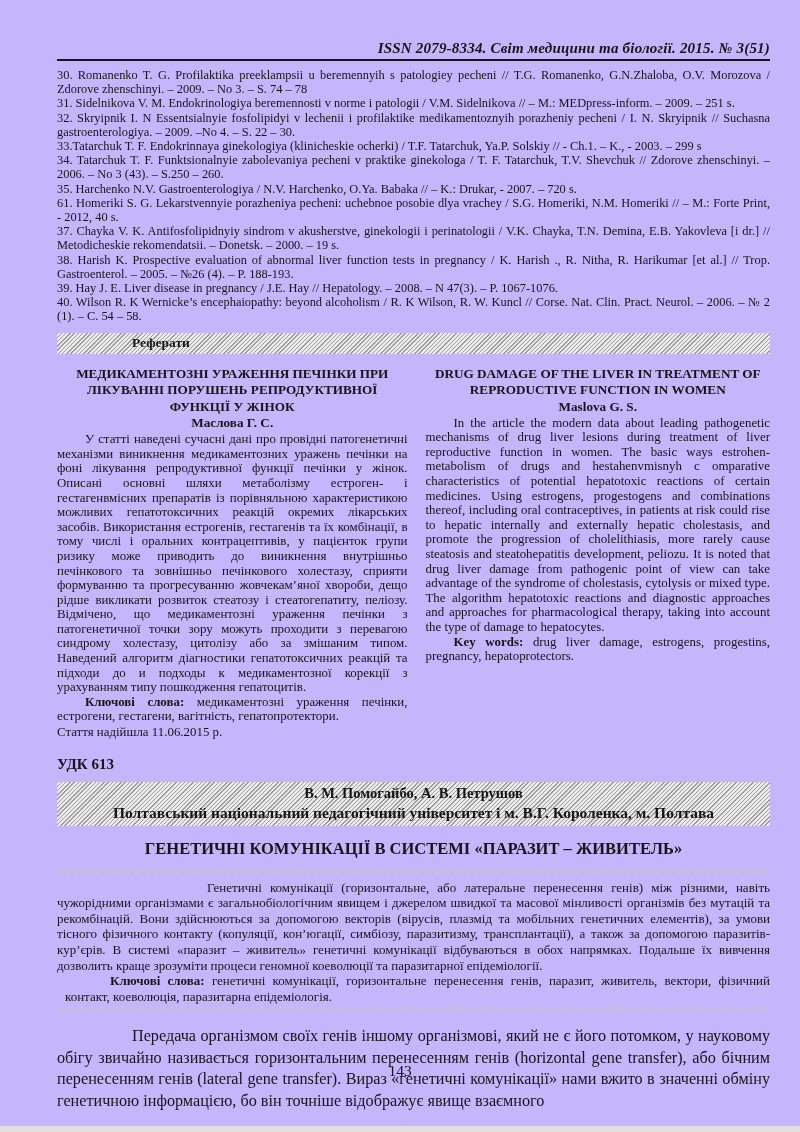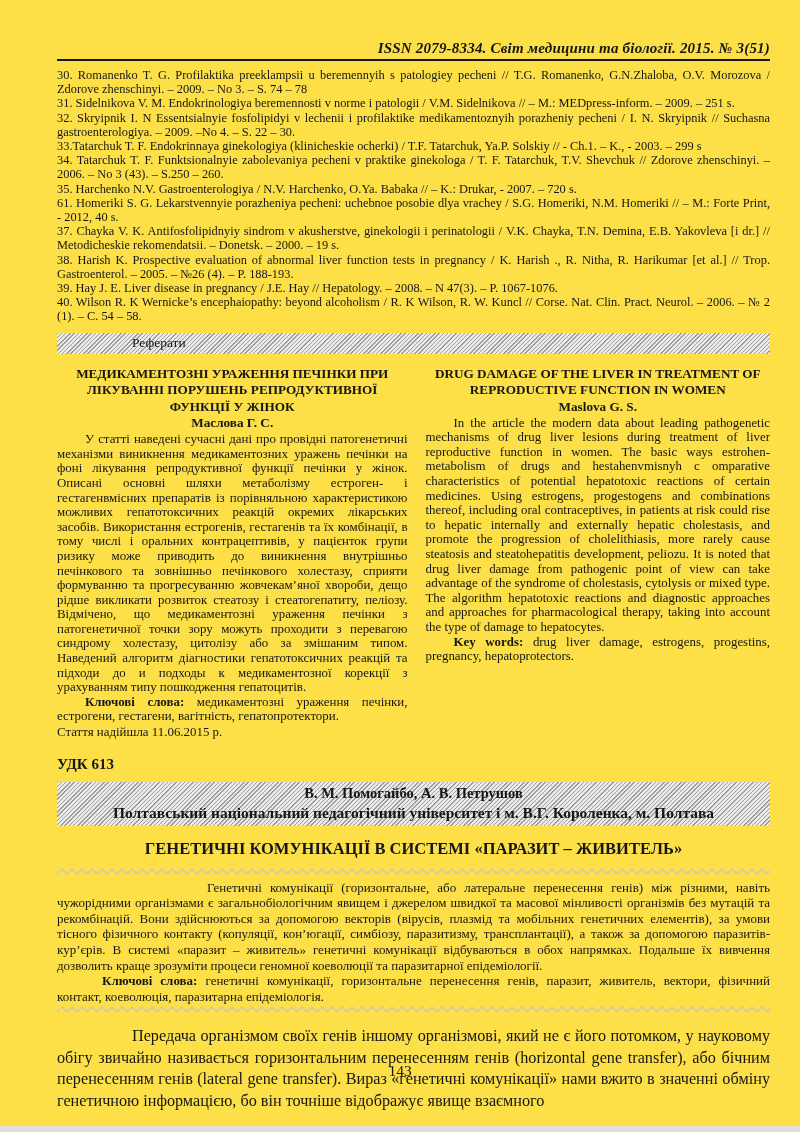--- a/index.html
+++ b/index.html
@@ -6,21 +6,21 @@
   html, body { background: #ffffff; }
   body {
     width: 800px; height: 1132px;
     font-family: "Liberation Serif", "DejaVu Serif", serif;
     color: #161616;
   }
   .page {
     position: relative;
     width: 800px; height: 1132px;
     overflow: hidden;
-    background: #fde047;
+    background: #c4b5fd;
     padding: 40px 30px 0 57px;
   }
   .header-text {
     font-size: 15px; font-weight: bold; font-style: italic;
     text-align: right; letter-spacing: 0.2px;
   }
   .header-rule {
     border: none; border-top: 2px solid #161616; margin-top: 2px;
   }
   .references {
@@ -29,21 +29,21 @@
     text-align: justify;
   }
   .references p { margin: 0; }
   .hatch-bar {
     background: repeating-linear-gradient(135deg, #9e9e9e 0px, #9e9e9e 1px, #eaeaea 1px, #eaeaea 3px);
   }
   .referaty-bar {
     margin-top: 9px; height: 21px;
     display: flex; align-items: center;
     padding-left: 75px;
-    font-weight: normal; font-size: 13.5px;
+    font-weight: bold; font-size: 13.5px;
   }
   .columns {
     margin-top: 12px;
     display: flex; gap: 18px;
   }
   .col { width: 351px; font-size: 12.9px; line-height: 14.6px; }
   .col.right { width: 345px; }
   .col-title {
     font-weight: bold; text-align: center;
     font-size: 13.2px; line-height: 16.5px;
@@ -64,21 +64,21 @@
   }
   .zigzag { display: block; margin-top: 9px; }
   .zigzag2 { margin-top: 2px; }
   .article-abstract {
     margin-top: 4px;
     font-size: 13px; line-height: 15.6px;
     text-align: justify; text-indent: 150px;
   }
   .article-keywords {
     font-size: 13px; line-height: 15.6px;
-    text-align: justify; text-indent: 45px;
+    text-align: justify; text-indent: 45px; margin-left: 8px;
   }
   .main-text {
     margin-top: 12px;
     font-size: 16.2px; line-height: 21.5px;
     text-align: justify; text-indent: 75px;
   }
   .page-number {
     position: absolute; left: 0; right: 0; bottom: 52px;
     text-align: center; font-size: 15.5px;
   }

